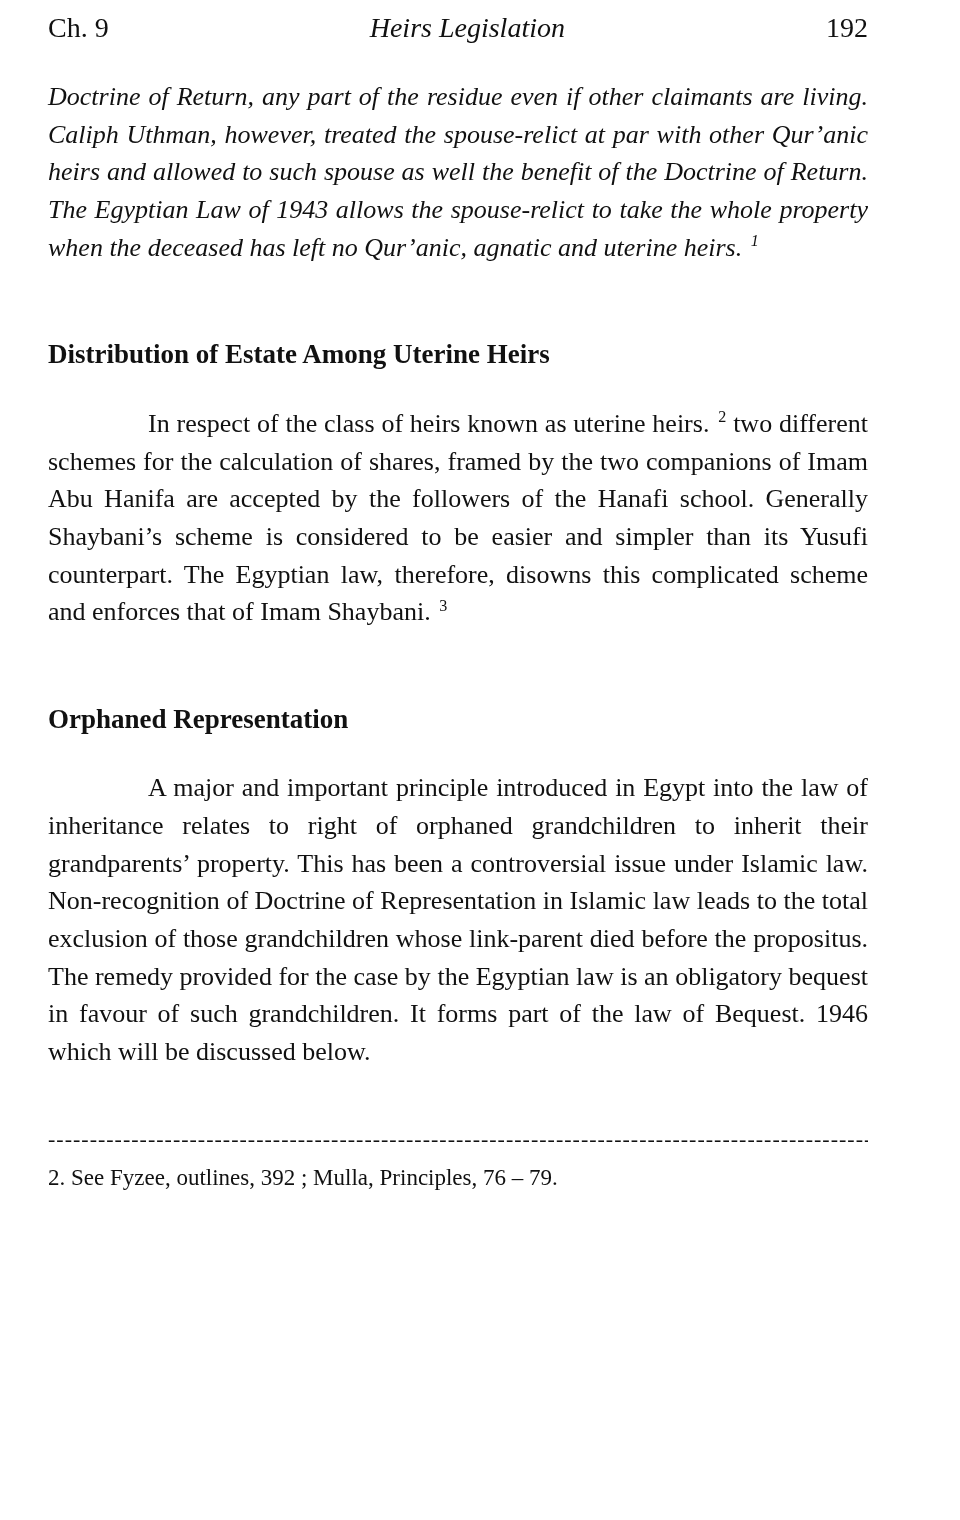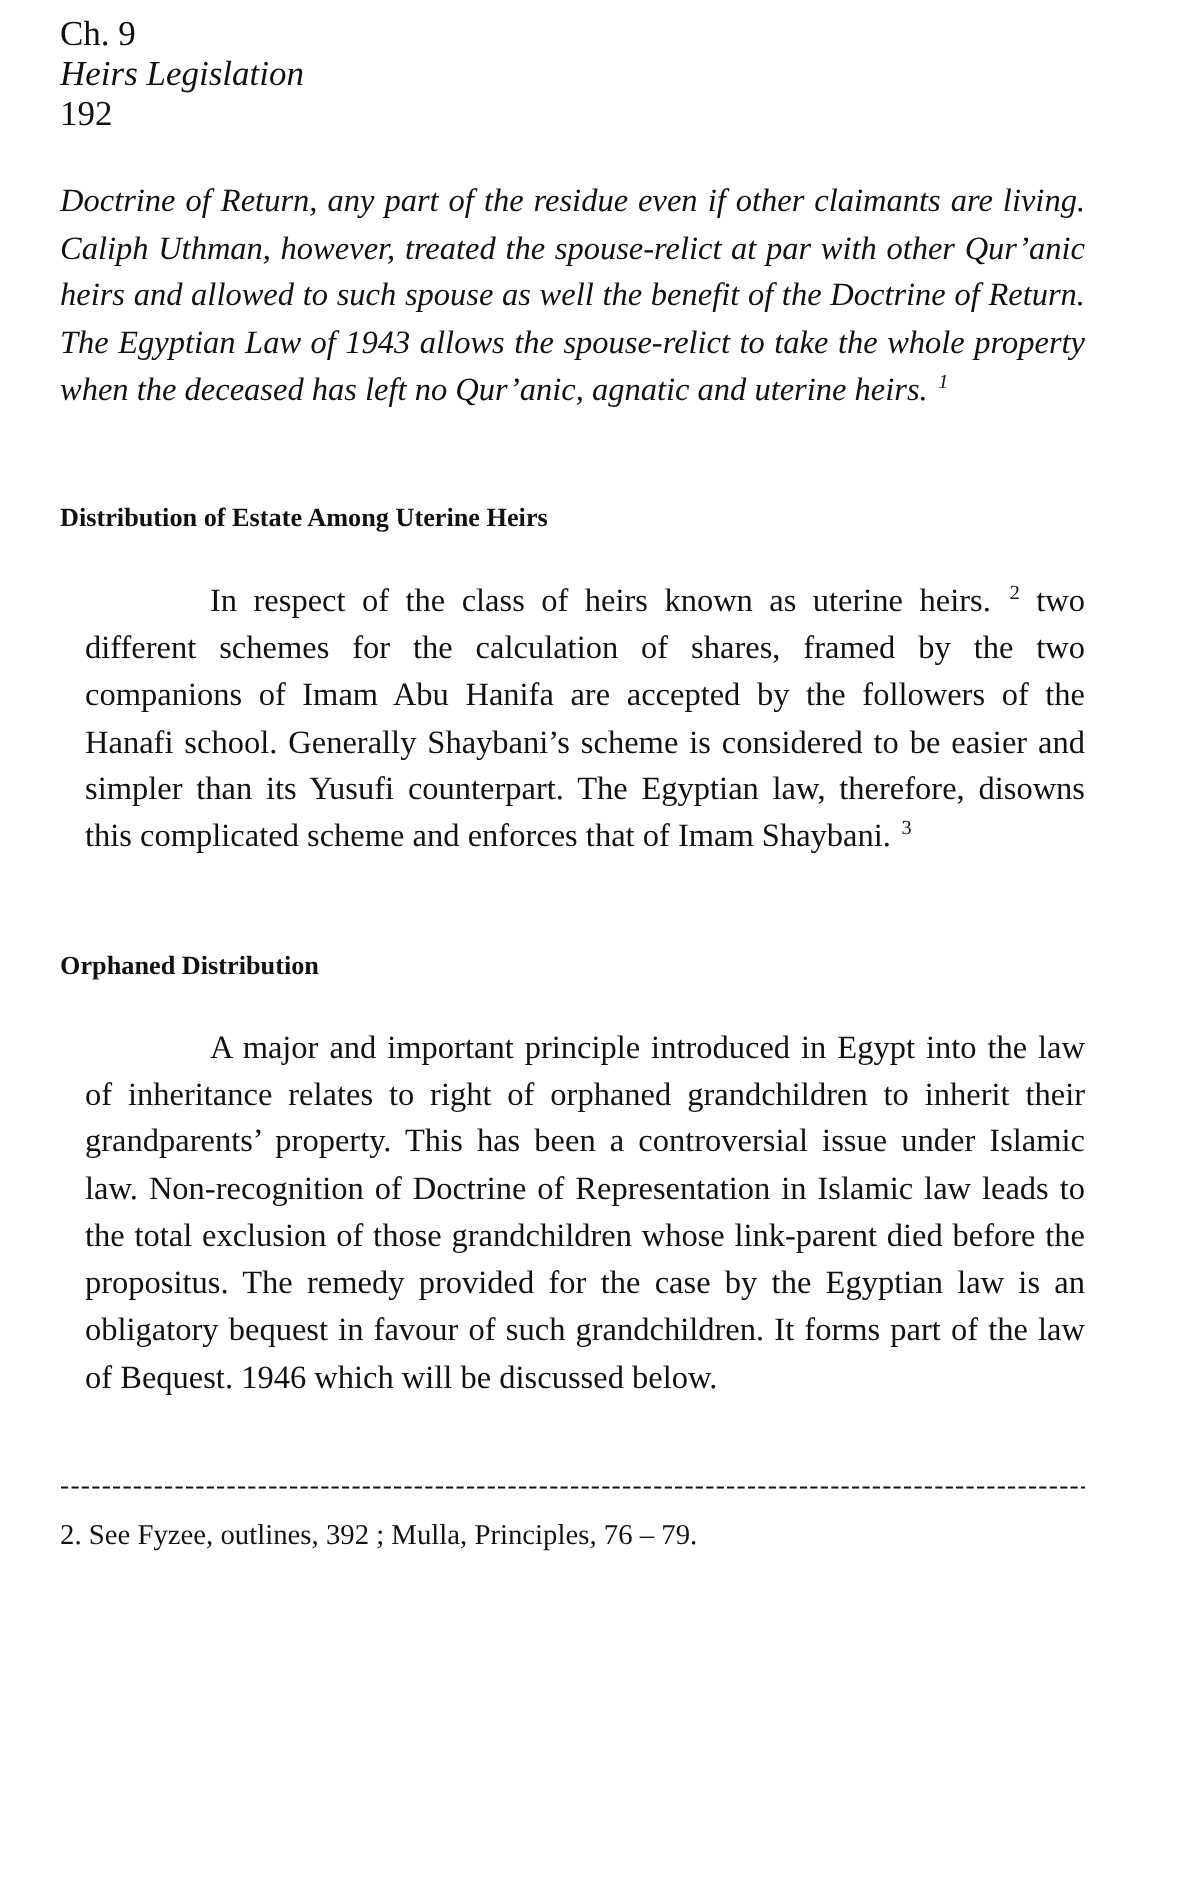--- a/index.html
+++ b/index.html
@@ -17,21 +17,20 @@
     font-family: "Liberation Serif", "DejaVu Serif", serif;
     box-sizing: border-box;
     padding: 12px 92px 40px 48px;
   }
   .page-header {
     display: flex;
     align-items: baseline;
     justify-content: space-between;
     font-size: 28px;
     margin-bottom: 34px;
-    flex-direction: column;
   }
   .page-header .chapter {
     flex: 0 0 auto;
   }
   .page-header .book-title {
     flex: 1 1 auto;
     text-align: center;
     font-style: italic;
   }
   .page-header .page-number {
@@ -40,30 +39,29 @@
   .body-text {
     font-size: 26px;
     line-height: 1.45;
     text-align: justify;
   }
   p.paragraph {
     margin: 0 0 0 0;
   }
   p.indented {
     text-indent: 100px;
-    margin-left: 20px;
   }
   sup.footnote-ref {
     font-size: 62%;
     line-height: 0;
     vertical-align: super;
     margin-left: 2px;
   }
   h2.section-heading {
-    font-size: 21px;
+    font-size: 27px;
     font-weight: bold;
     margin: 72px 0 34px 0;
     text-align: left;
     line-height: 1.2;
   }
   .first-para {
     margin-top: 0;
     font-style: italic;
   }
   .footnote-block {
@@ -96,21 +94,21 @@
   </div>
 
   <div class="body-text">
 
     <p class="paragraph first-para"><span>Doctrine of Return, any part of the residue even if other claimants are living. Caliph Uthman, however, treated the spouse-relict at par with other Qur’anic heirs and allowed to such spouse as well the benefit of the Doctrine of Return. The Egyptian Law of 1943 allows the spouse-relict to take the whole property when the deceased has left no Qur’anic, agnatic and uterine heirs. </span><sup class="footnote-ref">1</sup></p>
 
     <h2 class="section-heading">Distribution of Estate Among Uterine Heirs</h2>
 
     <p class="paragraph indented"><span>In respect of the class of heirs known as uterine heirs. </span><sup class="footnote-ref">2</sup><span> two different schemes for the calculation of shares, framed by the two companions of Imam Abu Hanifa are accepted by the followers of the Hanafi school. Generally Shaybani’s scheme is considered to be easier and simpler than its Yusufi counterpart. The Egyptian law, therefore, disowns this complicated scheme and enforces that of Imam Shaybani. </span><sup class="footnote-ref">3</sup></p>
 
-    <h2 class="section-heading">Orphaned Distribution</h2>
+    <h2 class="section-heading">Orphaned Representation</h2>
 
     <p class="paragraph indented">A major and important principle introduced in Egypt into the law of inheritance relates to right of orphaned grandchildren to inherit their grandparents’ property. This has been a controversial issue under Islamic law. Non-recognition of Doctrine of Representation in Islamic law leads to the total exclusion of those grandchildren whose link-parent died before the propositus. The remedy provided for the case by the Egyptian law is an obligatory bequest in favour of such grandchildren. It forms part of the law of Bequest. 1946 which will be discussed below.</p>
 
   </div>
 
   <div class="footnote-block">
     <div class="footnote-separator">--------------------------------------------------------------------------------------------------------</div>
     <p class="footnote-item">2.  See Fyzee, outlines, 392 ;  Mulla, Principles, 76 – 79.</p>
   </div>
 

